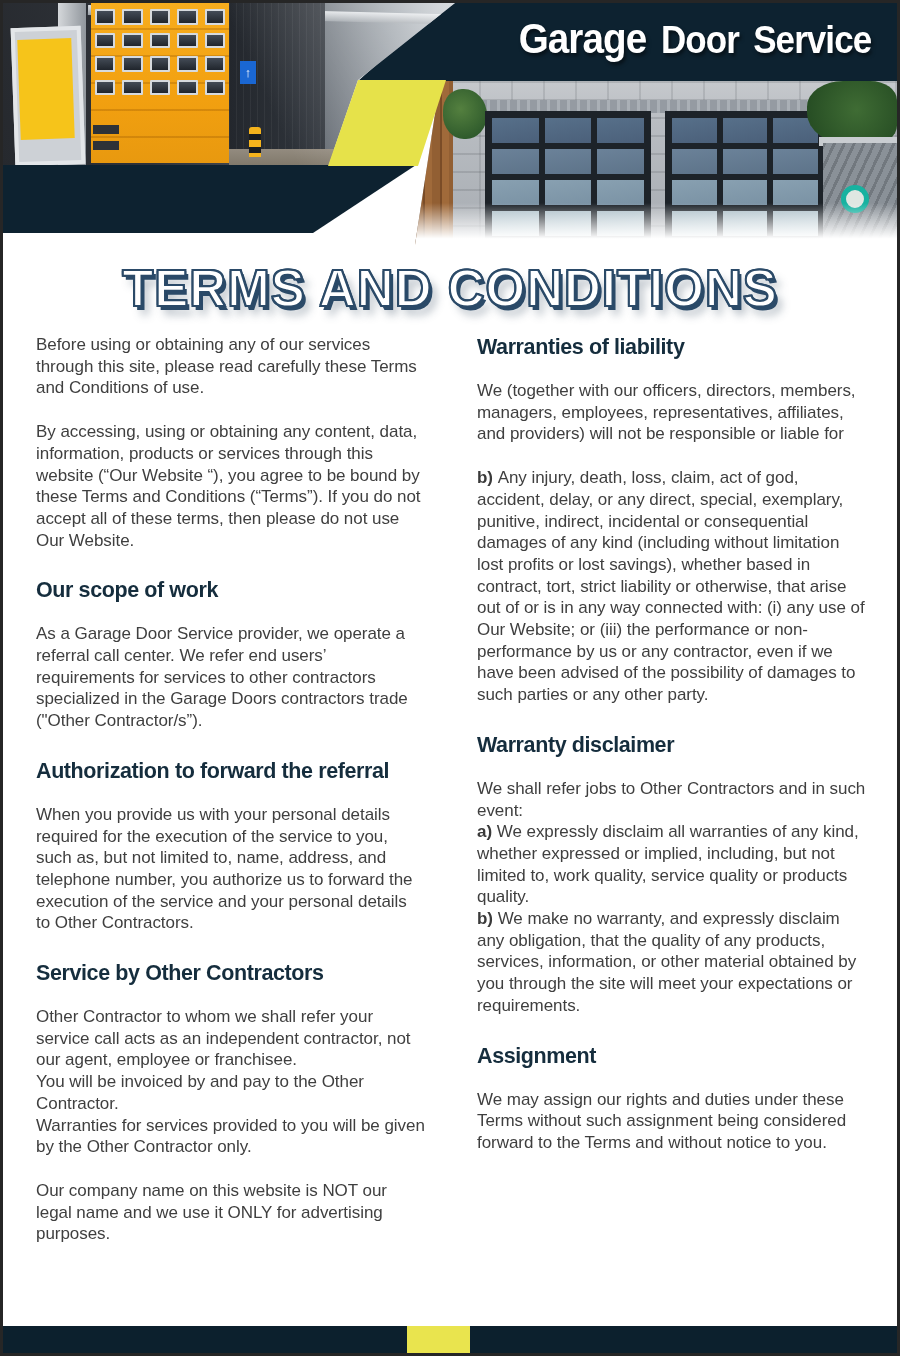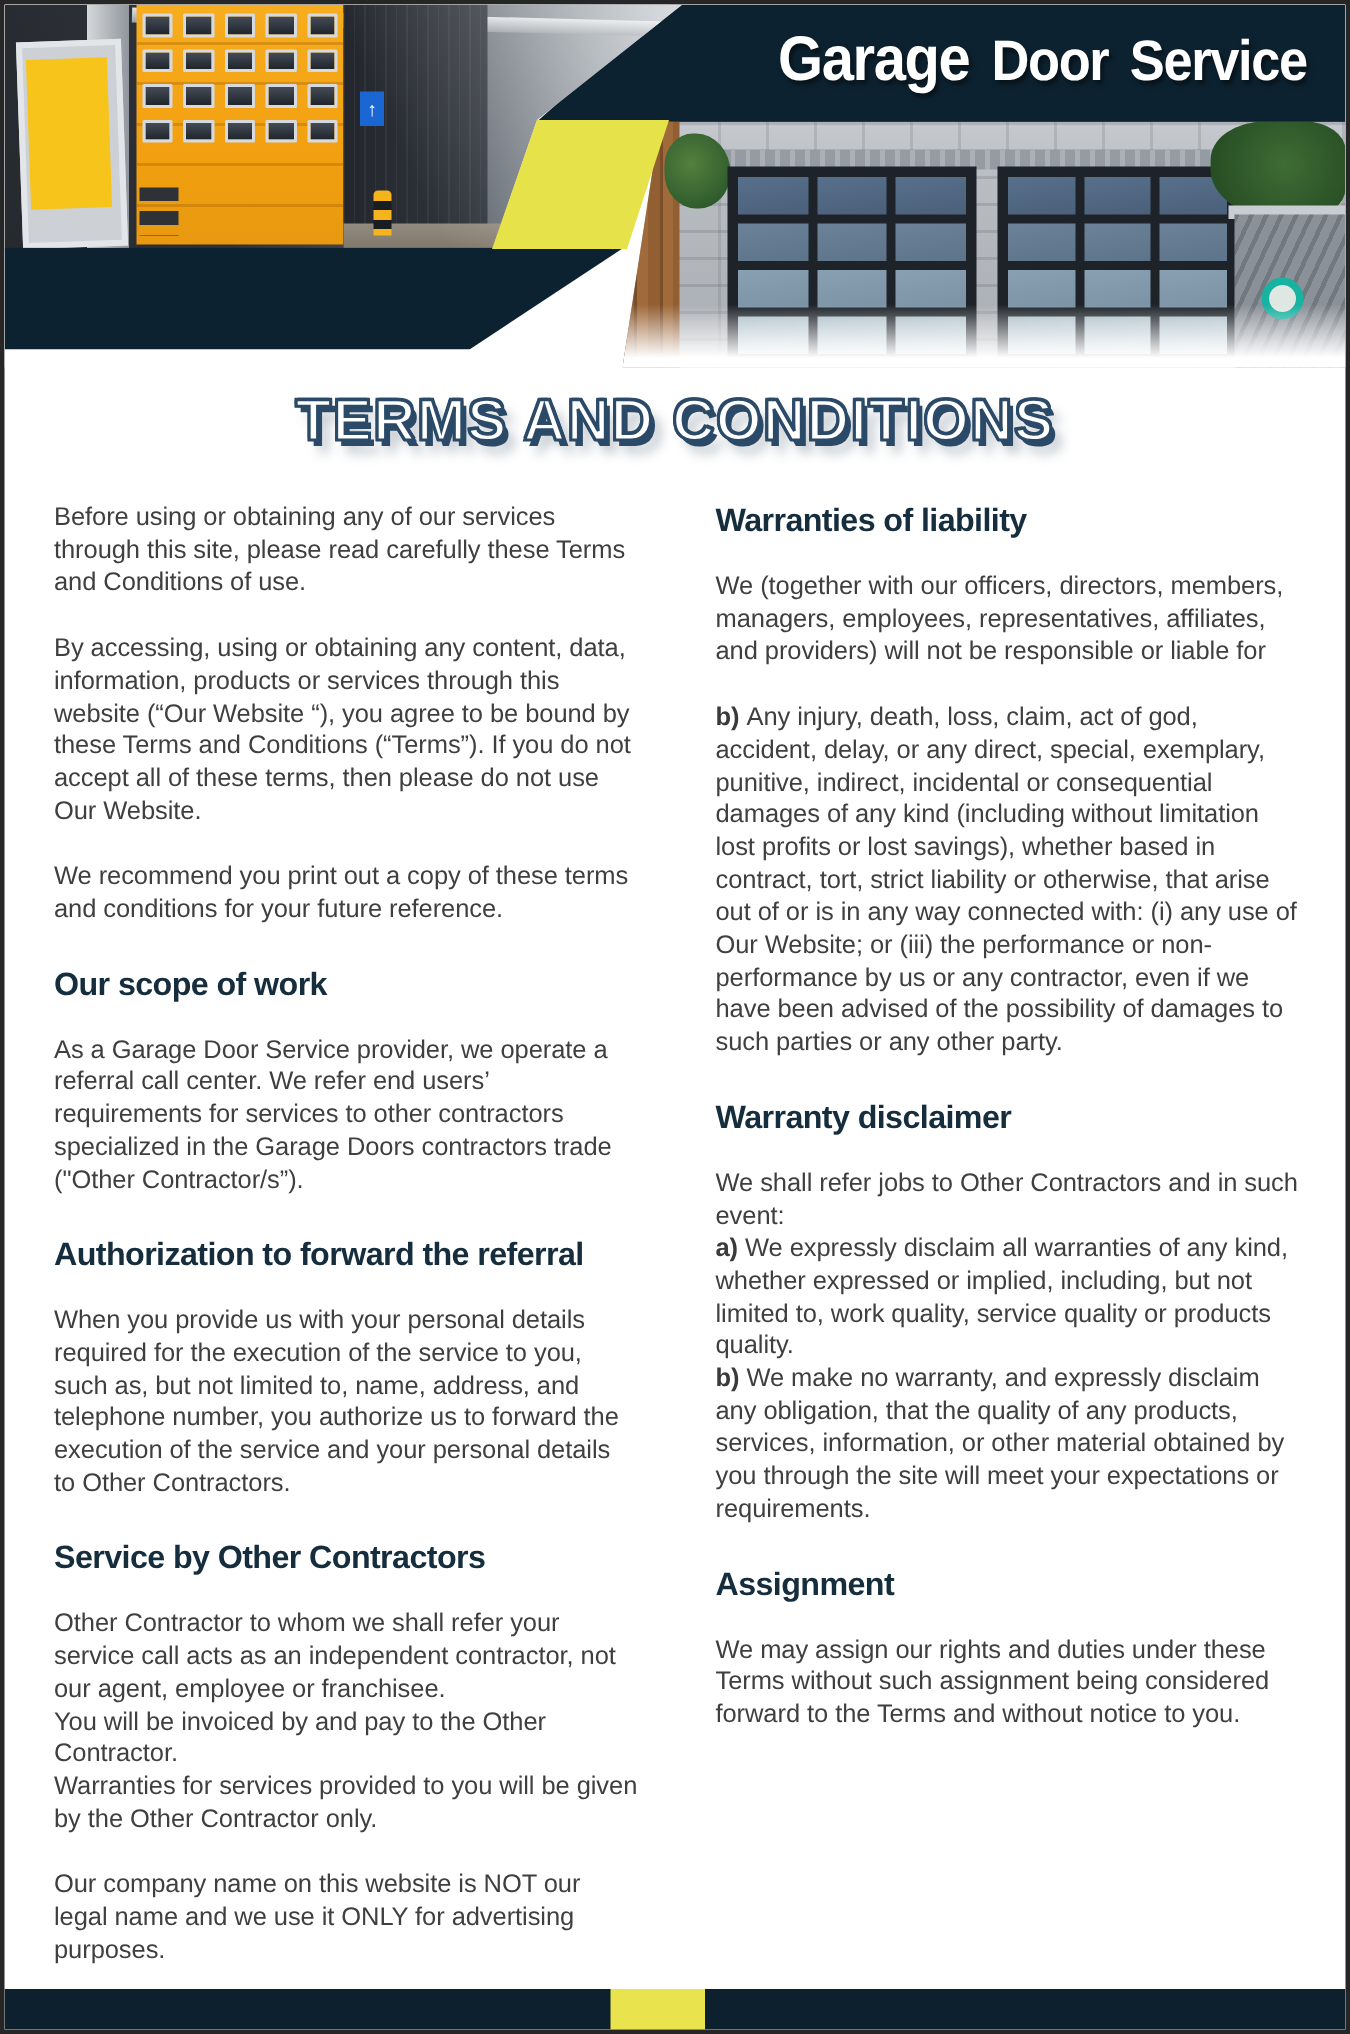--- a/index.html
+++ b/index.html
@@ -78,21 +78,21 @@
         border:5px solid #17b2a0;background:#dfe7e2;box-sizing:border-box;}
   .pr-fade{position:absolute;left:0;right:0;bottom:0;height:42px;
         background:linear-gradient(rgba(255,255,255,0),#fff 85%);}
   
   .hdr-brand{position:absolute;top:12px;right:26px;z-index:6;color:#fff;white-space:nowrap;
         font-weight:bold;text-shadow:2px 3px 4px rgba(0,0,0,.5);transform:scaleX(.92);transform-origin:right top;}
   .hdr-brand .w1{font-size:42px;letter-spacing:-1px;}
   .hdr-brand .w2{font-size:38px;margin-left:16px;letter-spacing:-1px;word-spacing:6px;}
   
   .main-title{position:absolute;top:256px;left:0;width:894px;text-align:center;z-index:7;
-        font-size:39px;font-weight:bold;letter-spacing:1px;color:#fff;
+        font-size:51px;font-weight:bold;letter-spacing:1px;color:#fff;
         -webkit-text-stroke:2px #2b4a68;
         text-shadow:-1px -1px 0 #2b4a68,1px -1px 0 #2b4a68,-1px 1px 0 #2b4a68,1px 1px 0 #2b4a68,
                     3px 4px 0 #2b4a68,7px 9px 8px rgba(60,80,100,.35);}
   
   .content{position:absolute;top:331px;left:33px;width:830px;display:flex;gap:52px;z-index:5;}
   .col{width:397px;color:#3f3f3f;font-size:17px;line-height:21.7px;letter-spacing:-.05px;}
   .col p{margin:0 0 22px;white-space:pre-line;}
   .col h2{margin:26px 0 20px;font-size:21.5px;line-height:26px;letter-spacing:-.4px;
         color:#152d3d;font-weight:bold;white-space:normal;}
   .col h2:first-child{margin-top:0;}
@@ -196,21 +196,20 @@
     </div>
   </div>
 
   <div class="main-title">TERMS AND CONDITIONS</div>
 
   <div class="content">
 
     <div class="col">
       <p>Before using or obtaining any of our services through this site, please read carefully these Terms and Conditions of use.</p>
       <p>By accessing, using or obtaining any content, data, information, products or services through this website (“Our Website “), you agree to be bound by these Terms and Conditions (“Terms”). If you do not accept all of these terms, then please do not use Our Website.</p>
-      <p>We recommend you print out a copy of these terms and conditions for your future reference.</p>
       <h2>Our scope of work</h2>
       <p>As a Garage Door Service provider, we operate a referral call center. We refer end users’ requirements for services to other contractors specialized in the Garage Doors contractors trade ("Other Contractor/s”).</p>
       <h2>Authorization to forward the referral</h2>
       <p>When you provide us with your personal details required for the execution of the service to you, such as, but not limited to, name, address, and telephone number, you authorize us to forward the execution of the service and your personal details to Other Contractors.</p>
       <h2>Service by Other Contractors</h2>
       <p>Other Contractor to whom we shall refer your service call acts as an independent contractor, not our agent, employee or franchisee.
 You will be invoiced by and pay to the Other Contractor.
 Warranties for services provided to you will be given by the Other Contractor only.</p>
       <p>Our company name on this website is NOT our legal name and we use it ONLY for advertising purposes.</p>
     </div>

